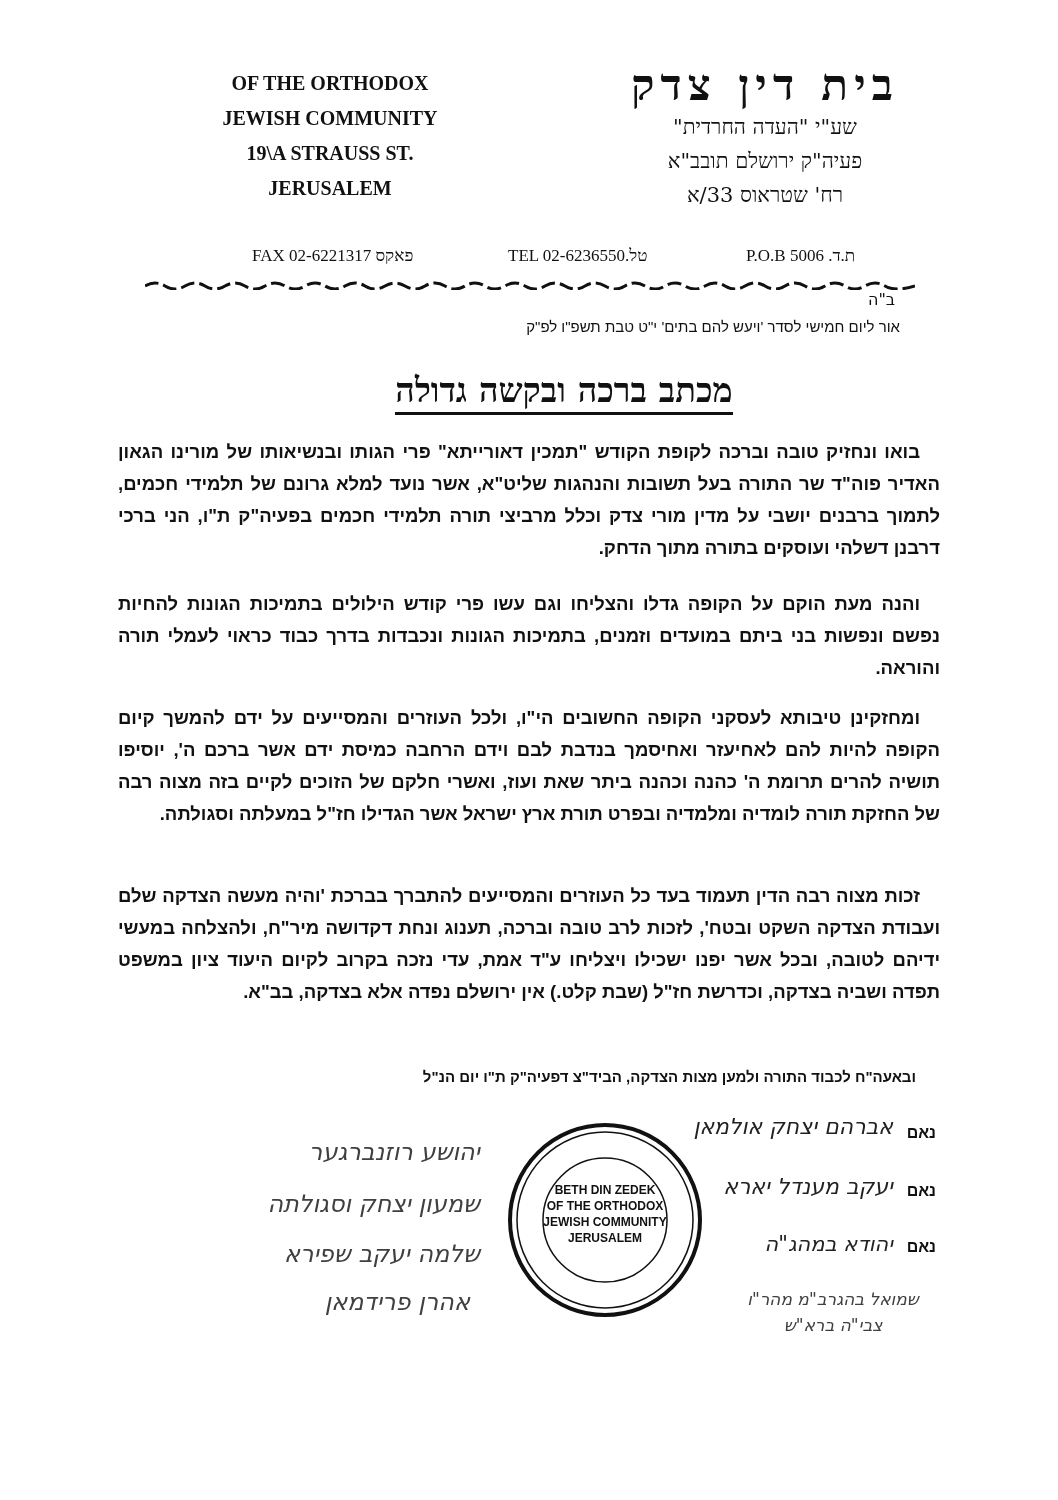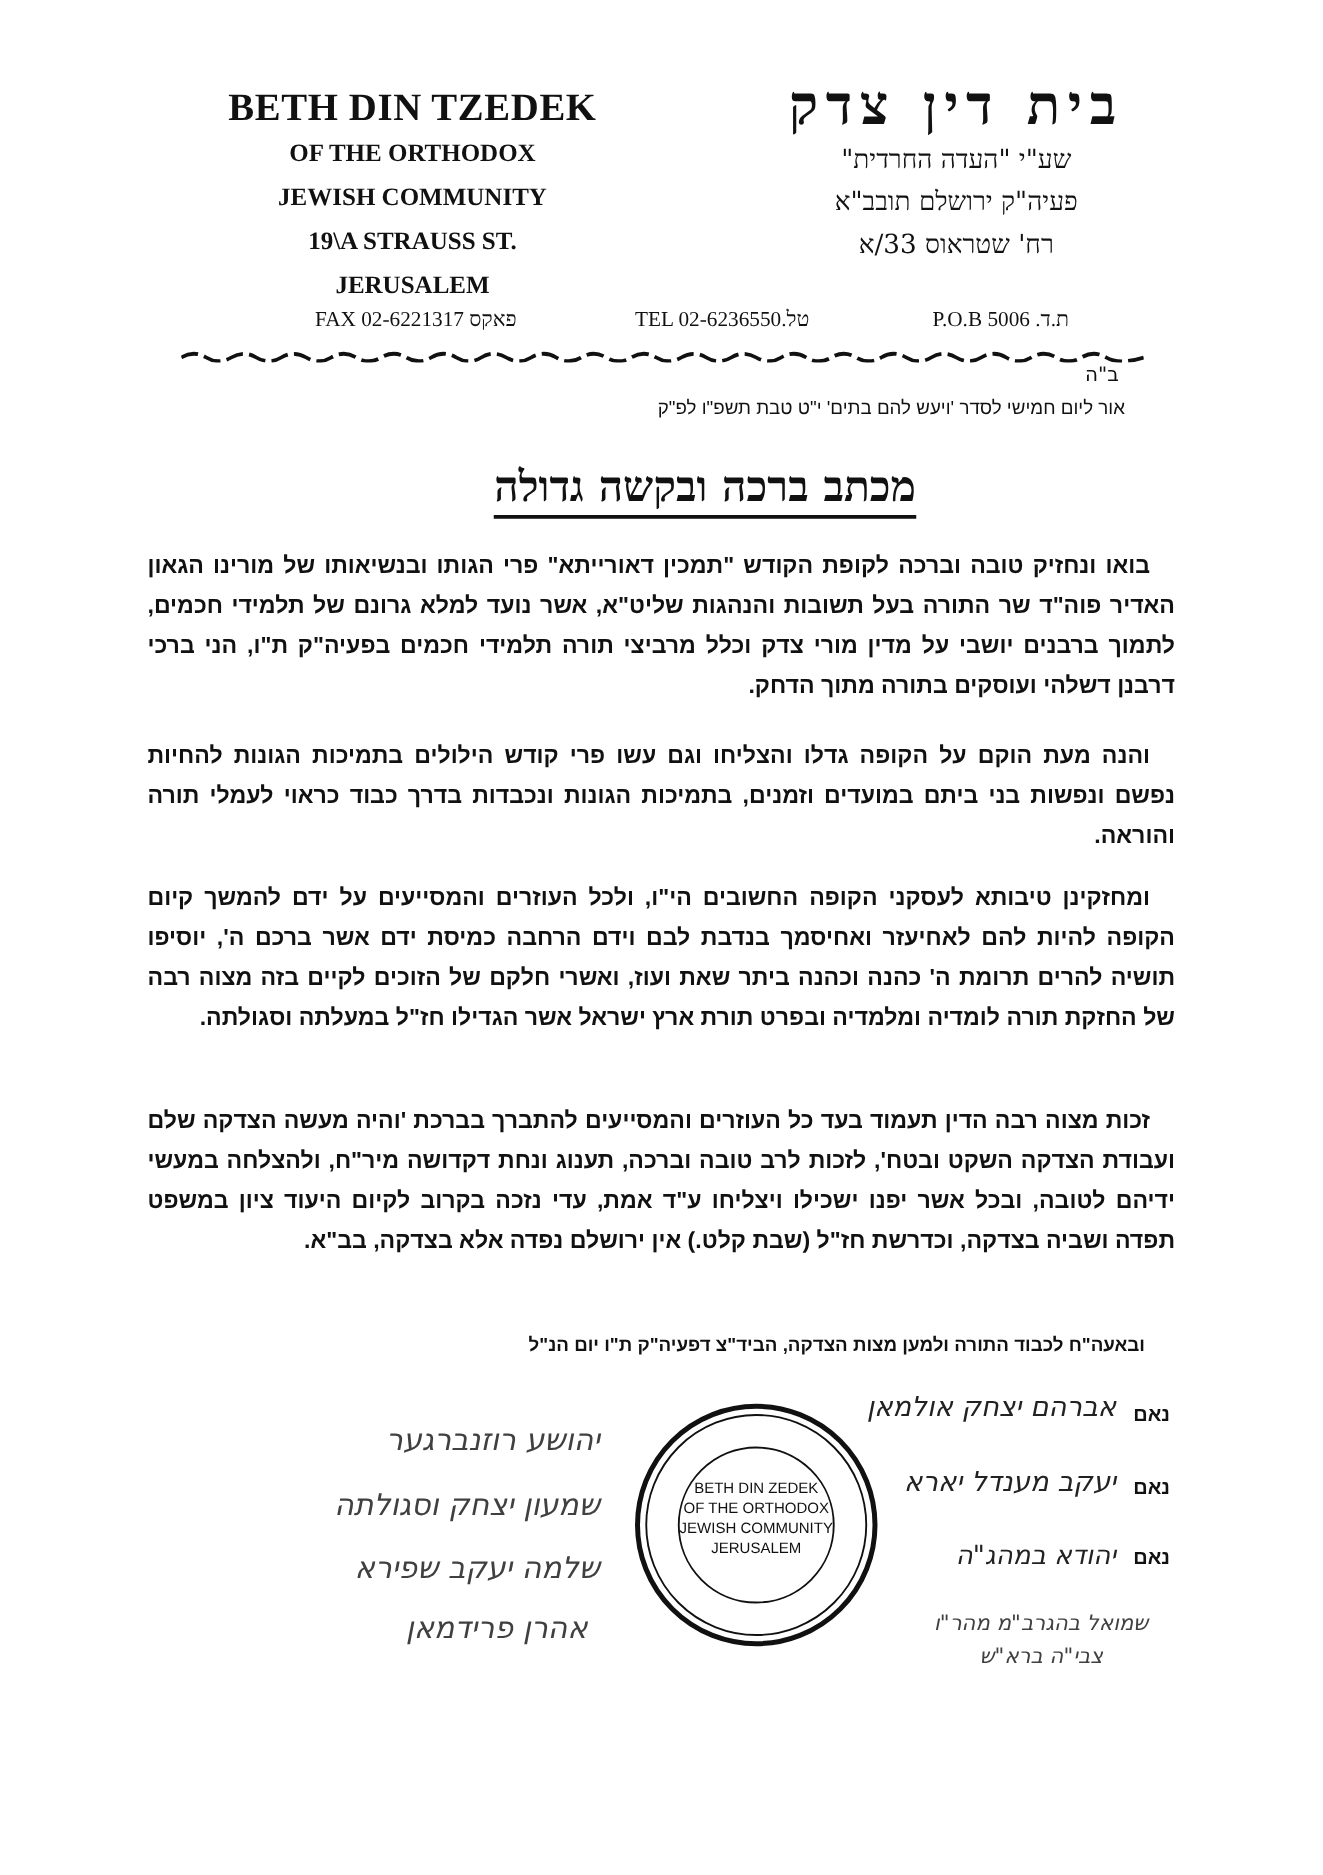--- a/index.html
+++ b/index.html
@@ -27,21 +27,20 @@
   .closing { right: 142px; top: 1068px; font-family: "Liberation Sans", sans-serif; font-weight: bold; font-size: 15px; direction: rtl; white-space: nowrap; }
   .naam { font-family: "Liberation Sans", sans-serif; font-weight: bold; font-size: 16px; direction: rtl; right: 122px; }
   .sig { font-family: "DejaVu Sans", sans-serif; font-style: italic; color: #222; direction: rtl; white-space: nowrap; }
   .sig-blue { font-family: "DejaVu Sans", sans-serif; font-style: italic; color: #404040; direction: rtl; white-space: nowrap; }
   .stamp { left: 505px; top: 1120px; width: 200px; height: 200px; }
 </style>
 </head>
 <body>
 
 <div class="abs en-head">
-  <div class="en-title">BETH DIN TZEDEK</div>
   <div class="en-line">OF THE ORTHODOX</div>
   <div class="en-line">JEWISH COMMUNITY</div>
   <div class="en-line">19\A STRAUSS ST.</div>
   <div class="en-line">JERUSALEM</div>
 </div>
 
 <div class="abs he-head">
   <div class="he-title">בית דין צדק</div>
   <div class="he-line">שע"י "העדה החרדית"</div>
   <div class="he-line">פעיה"ק ירושלם תובב"א</div>
@@ -99,19 +98,19 @@
     <circle cx="100" cy="100" r="95" fill="none" stroke="#111" stroke-width="4"></circle>
     <circle cx="100" cy="100" r="88" fill="none" stroke="#111" stroke-width="1.5"></circle>
     <circle cx="100" cy="100" r="62" fill="none" stroke="#111" stroke-width="1.5"></circle>
     <defs>
       <path id="ringpath" d="M100,100 m-75,0 a75,75 0 1,1 150,0 a75,75 0 1,1 -150,0"></path>
     </defs>
     <text font-family="DejaVu Sans, sans-serif" font-size="13" font-weight="bold" fill="#111" direction="rtl">
       <textPath href="#ringpath">בית דין צדק לכל מקהלות האשכנזים • שע"י העדה החרדית ירושלים ת"ו</textPath>
     </text>
   </svg>
-  <div class="abs" style="left:30px; top:62px; width:140px; text-align:center; font-family:'Liberation Sans', sans-serif; font-weight:normal; font-size:12px; line-height:16px;">
+  <div class="abs" style="left:30px; top:62px; width:140px; text-align:center; font-family:'Liberation Sans', sans-serif; font-weight:bold; font-size:12px; line-height:16px;">
     <div>BETH DIN ZEDEK</div>
     <div>OF THE ORTHODOX</div>
     <div>JEWISH COMMUNITY</div>
     <div>JERUSALEM</div>
   </div>
 </div>
 
 </body></html>

